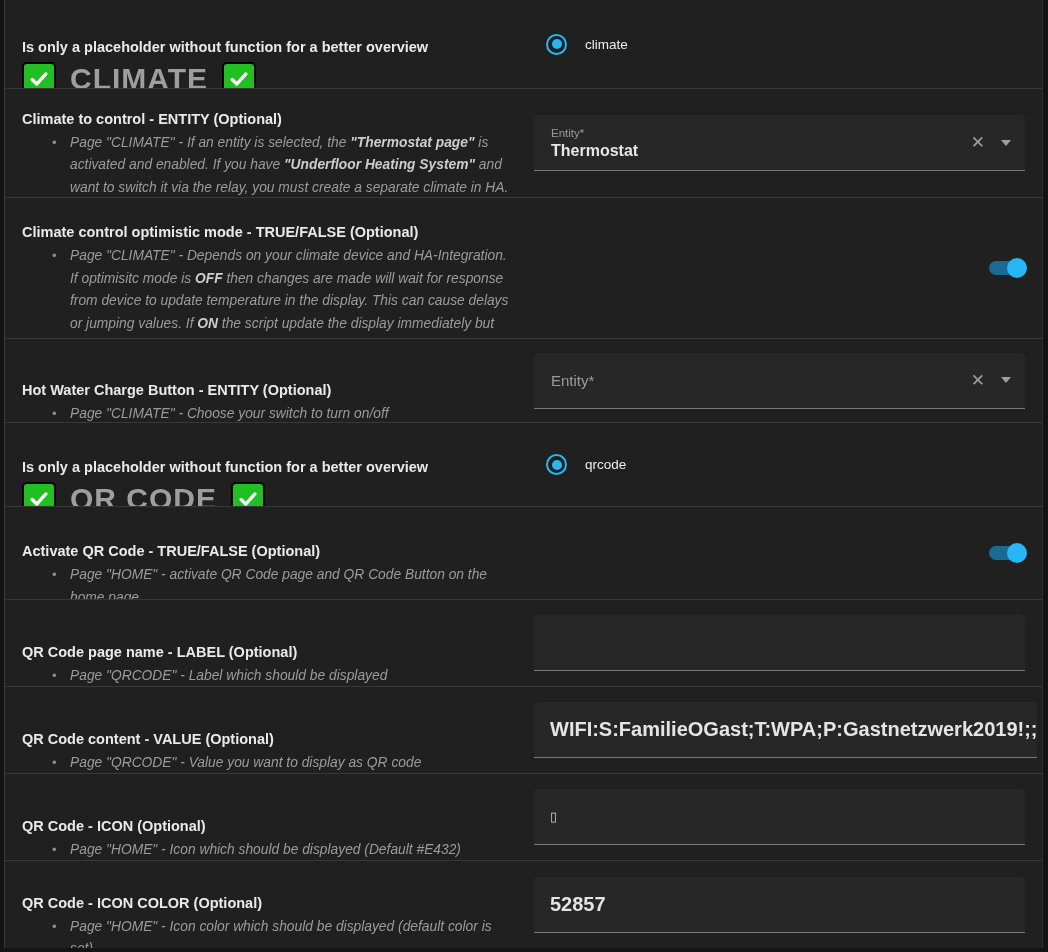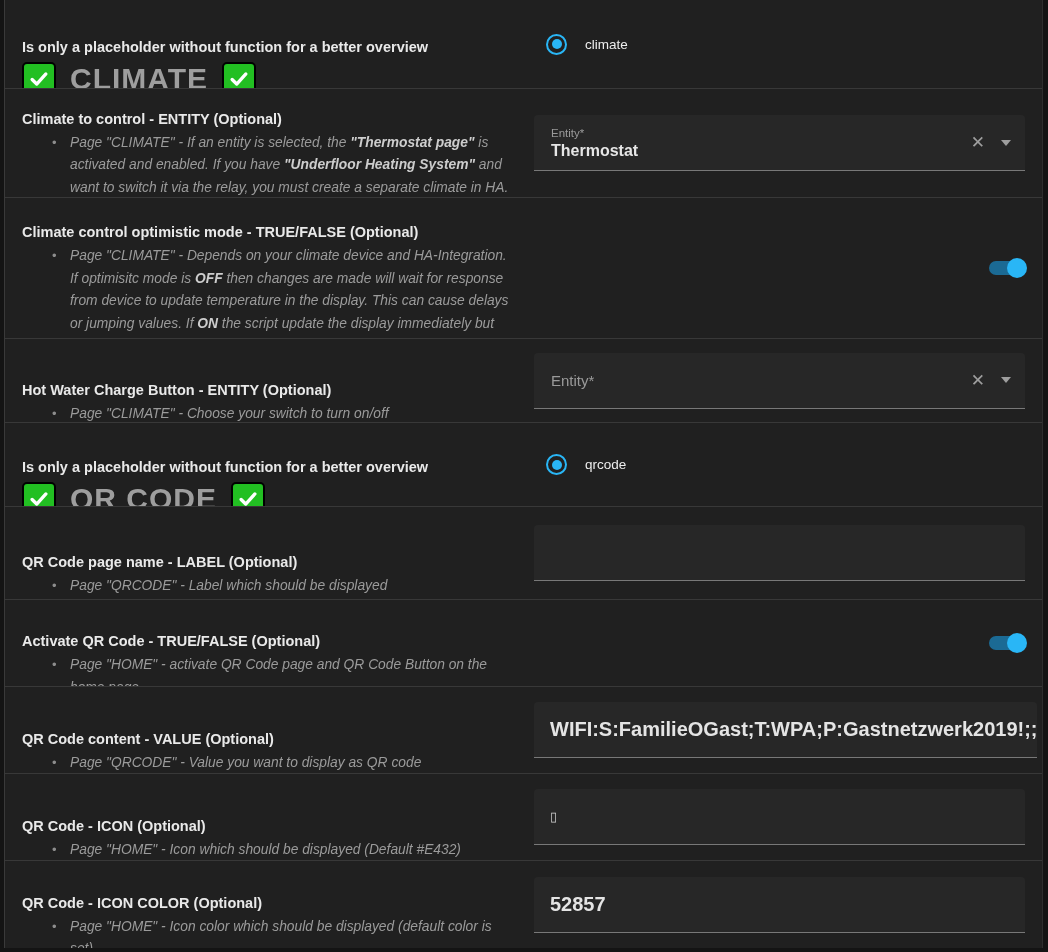--- a/index.html
+++ b/index.html
@@ -159,47 +159,47 @@
     </div>
     <div class="right">
       <div class="radio-wrap">
         <span class="radio"></span>
         <span class="radio-label">qrcode</span>
       </div>
     </div>
   </section>
     <section class="row">
     <div class="left">
-      <div class="row-title">QR Code page name - LABEL (Optional)</div>
-      <ul class="desc">
-          <li><span>Page "QRCODE" - Label which should be displayed</span></li>
-        </ul>
-    </div>
-    <div class="right">
-        <div class="field">
-    <span class="tf-value"></span>
-  </div>
-      </div>
-  </section>
-    <section class="row">
-    <div class="left">
       <div class="row-title">Activate QR Code - TRUE/FALSE (Optional)</div>
       <ul class="desc">
           <li><span>Page "HOME" - activate QR Code page and QR Code Button on the home page</span></li>
         </ul>
     </div>
     <div class="right end">
         <div class="toggle on">
     <div class="track"></div>
     <div class="thumb"></div>
   </div>
       </div>
   </section>
     <section class="row">
     <div class="left">
+      <div class="row-title">QR Code page name - LABEL (Optional)</div>
+      <ul class="desc">
+          <li><span>Page "QRCODE" - Label which should be displayed</span></li>
+        </ul>
+    </div>
+    <div class="right">
+        <div class="field">
+    <span class="tf-value"></span>
+  </div>
+      </div>
+  </section>
+    <section class="row">
+    <div class="left">
       <div class="row-title">QR Code content - VALUE (Optional)</div>
       <ul class="desc">
           <li><span>Page "QRCODE" - Value you want to display as QR code</span></li>
         </ul>
     </div>
     <div class="right">
         <div class="field">
     <span class="tf-value">WIFI:S:FamilieOGast;T:WPA;P:Gastnetzwerk2019!;;</span>
   </div>
       </div>

